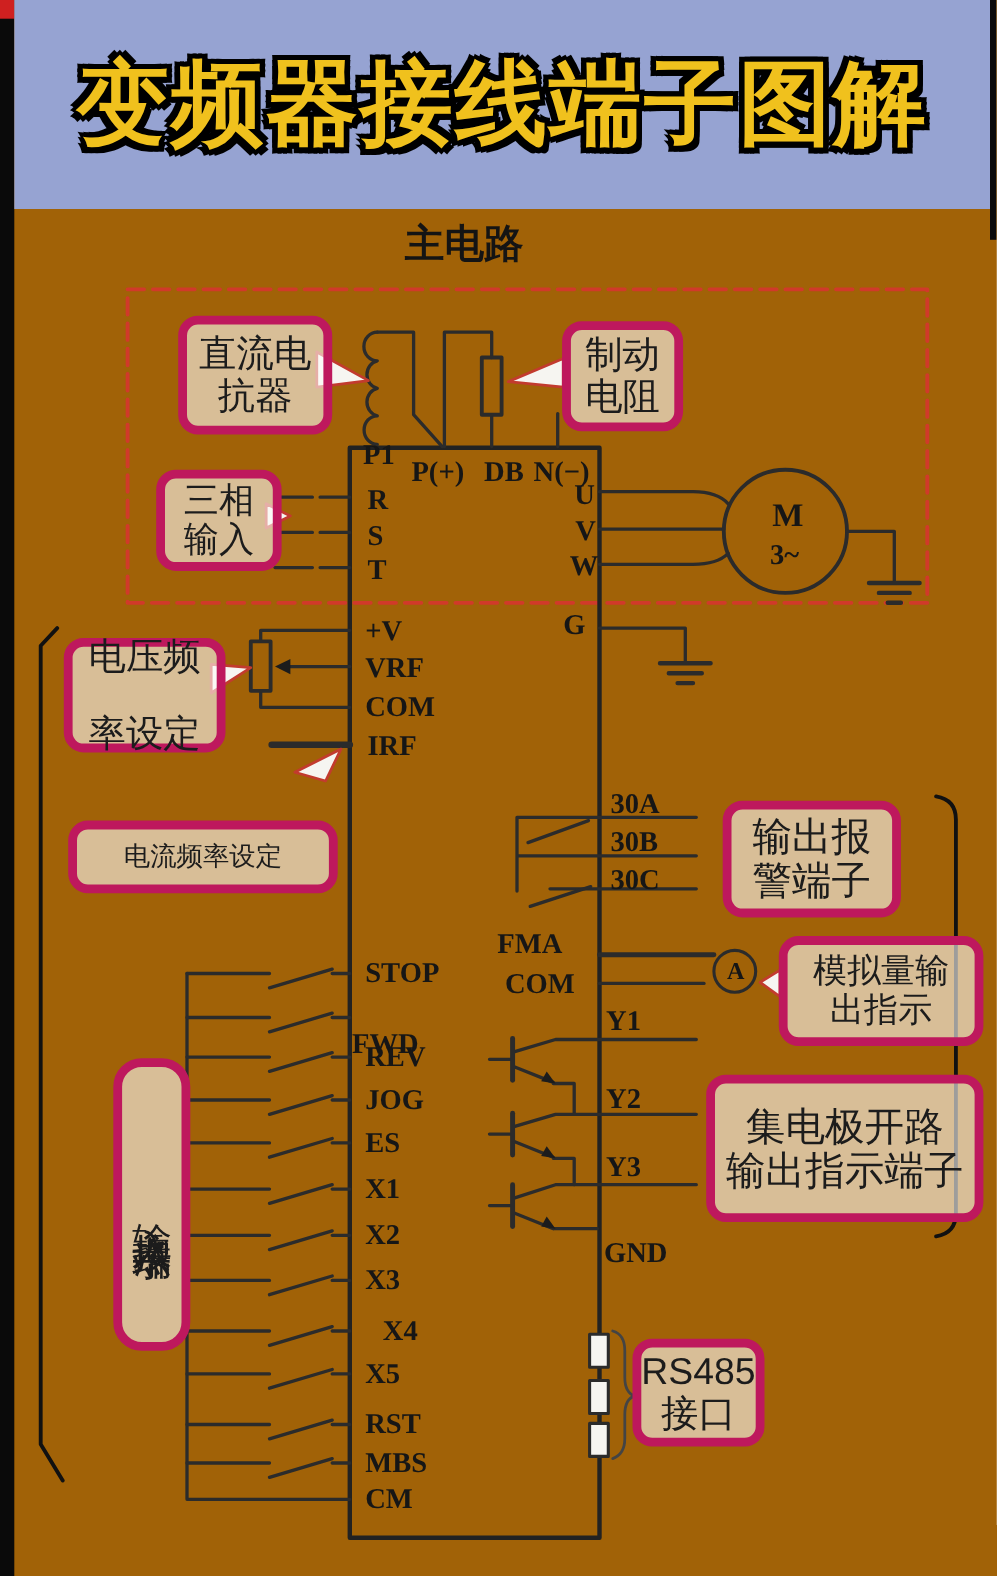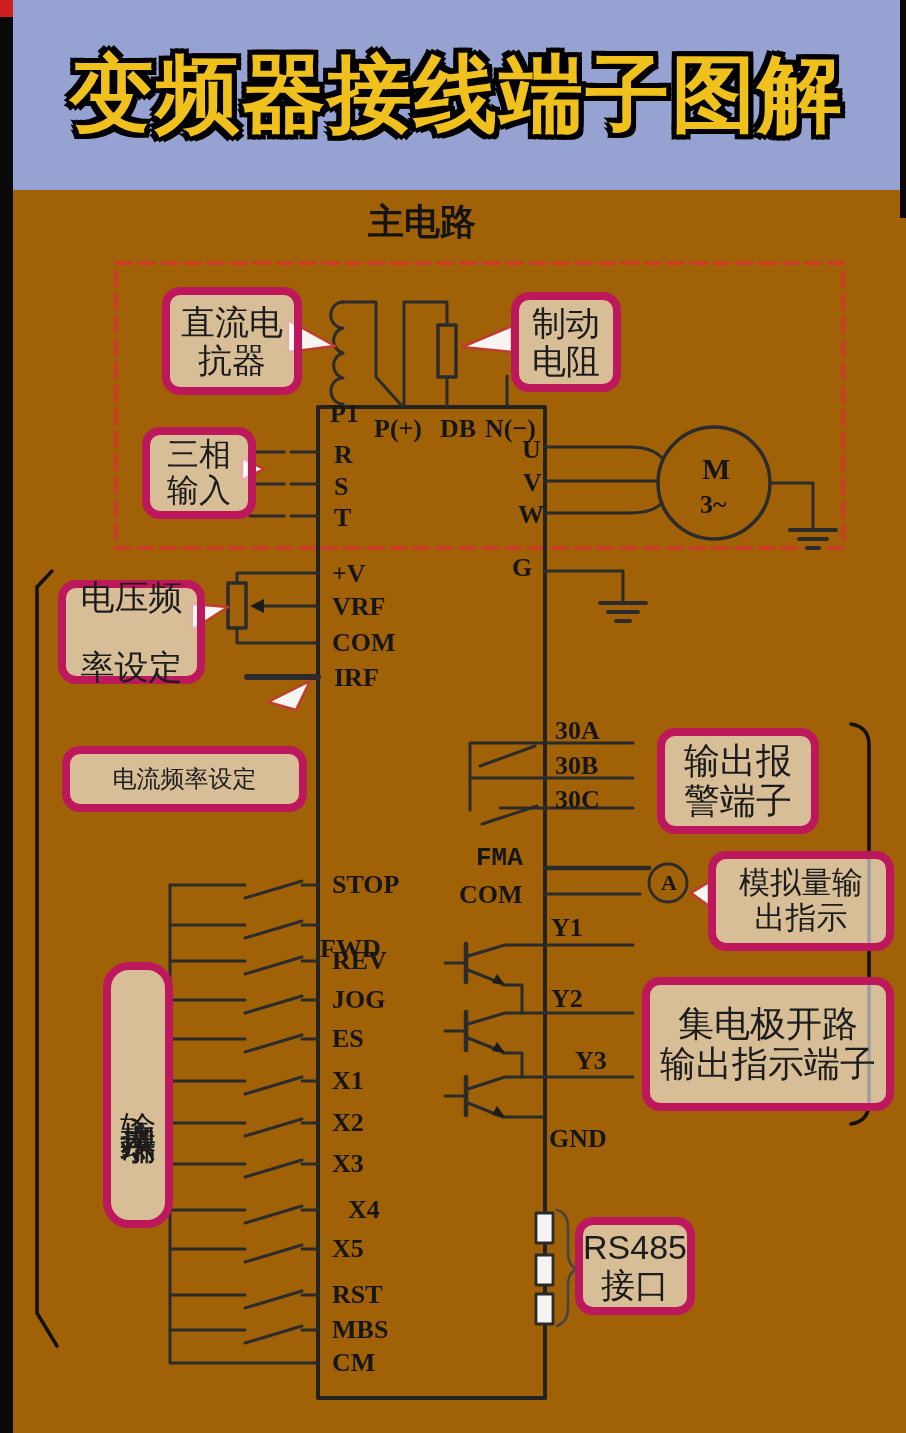--- a/index.html
+++ b/index.html
@@ -160,27 +160,27 @@
   <div class="t" style="left:332px;top:592px;">VRF</div>
   <div class="t" style="left:332px;top:628px;">COM</div>
   <div class="t" style="left:334px;top:663px;">IRF</div>
 
   <div class="t" style="left:512px;top:553px;">G</div>
 
   <div class="t" style="left:555px;top:716px;">30A</div>
   <div class="t" style="left:555px;top:751px;">30B</div>
   <div class="t" style="left:555px;top:785px;">30C</div>
 
-  <div class="t" style="left:476px;top:843px;font-family:Liberation Mono, monospace;">FMA</div>
+  <div class="t" style="left:452px;top:843px;">FMA</div>
   <div class="t" style="left:459px;top:880px;">COM</div>
   <div class="t" style="left:661px;top:870px;font-size:22px;">A</div>
 
   <div class="t" style="left:551px;top:913px;">Y1</div>
   <div class="t" style="left:551px;top:984px;">Y2</div>
-  <div class="t" style="left:551px;top:1046px;margin-left:24px;">Y3</div>
+  <div class="t" style="left:551px;top:1046px;">Y3</div>
   <div class="t" style="left:549px;top:1124px;">GND</div>
 
   <div class="t" style="left:332px;top:870px;">STOP</div>
   <div class="t" style="left:320px;top:910px;margin-top:24px;">FWD</div>
   <div class="t" style="left:332px;top:946px;">REV</div>
   <div class="t" style="left:332px;top:985px;">JOG</div>
   <div class="t" style="left:332px;top:1024px;">ES</div>
   <div class="t" style="left:332px;top:1066px;">X1</div>
   <div class="t" style="left:332px;top:1108px;">X2</div>
   <div class="t" style="left:332px;top:1149px;">X3</div>

